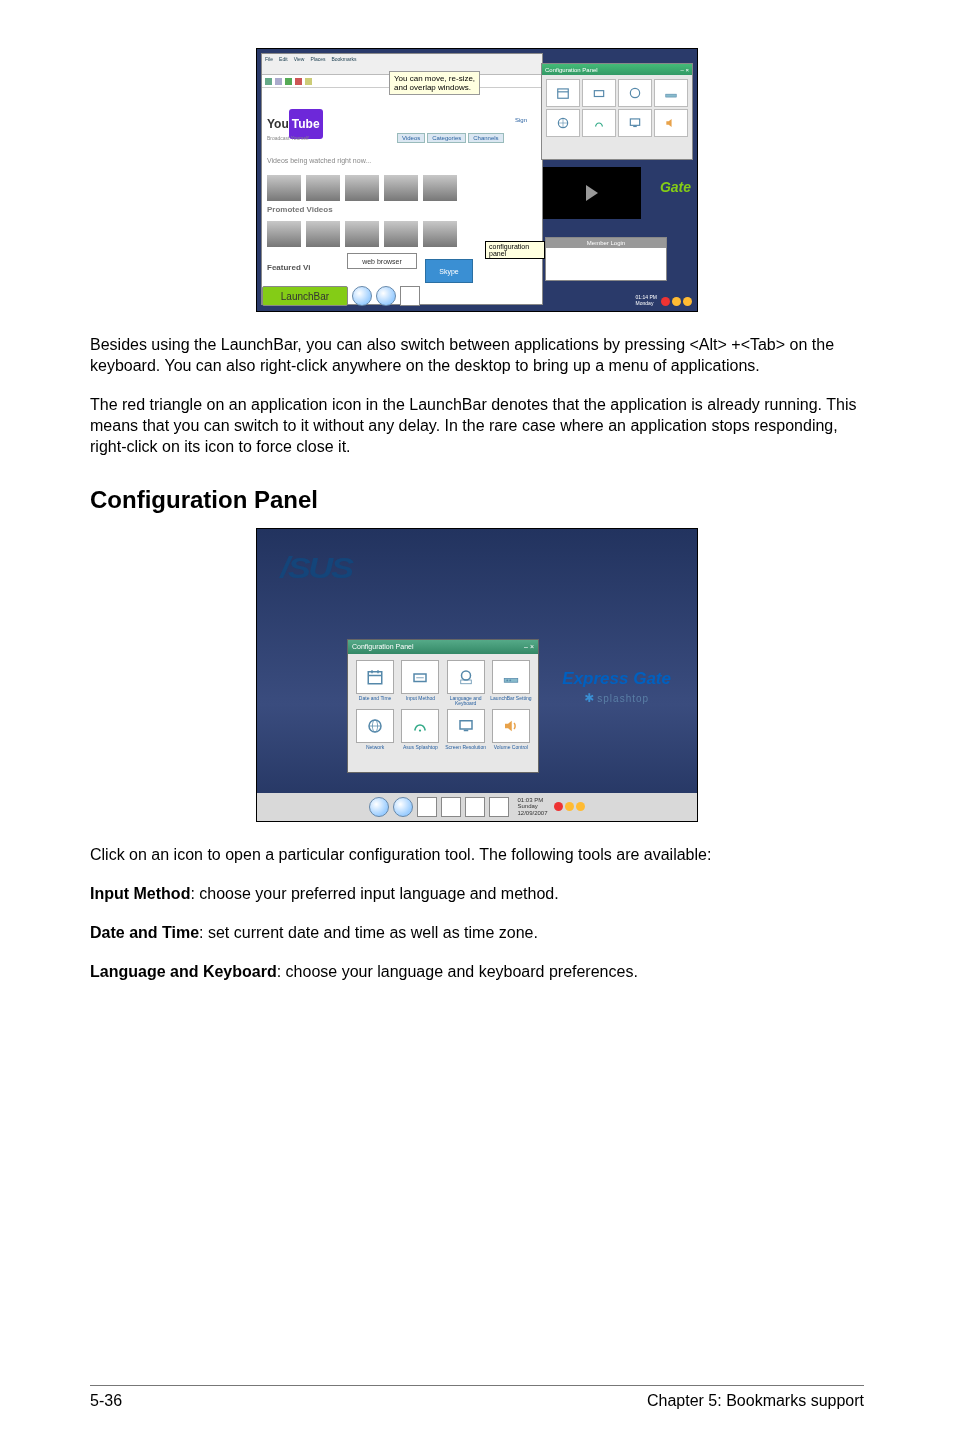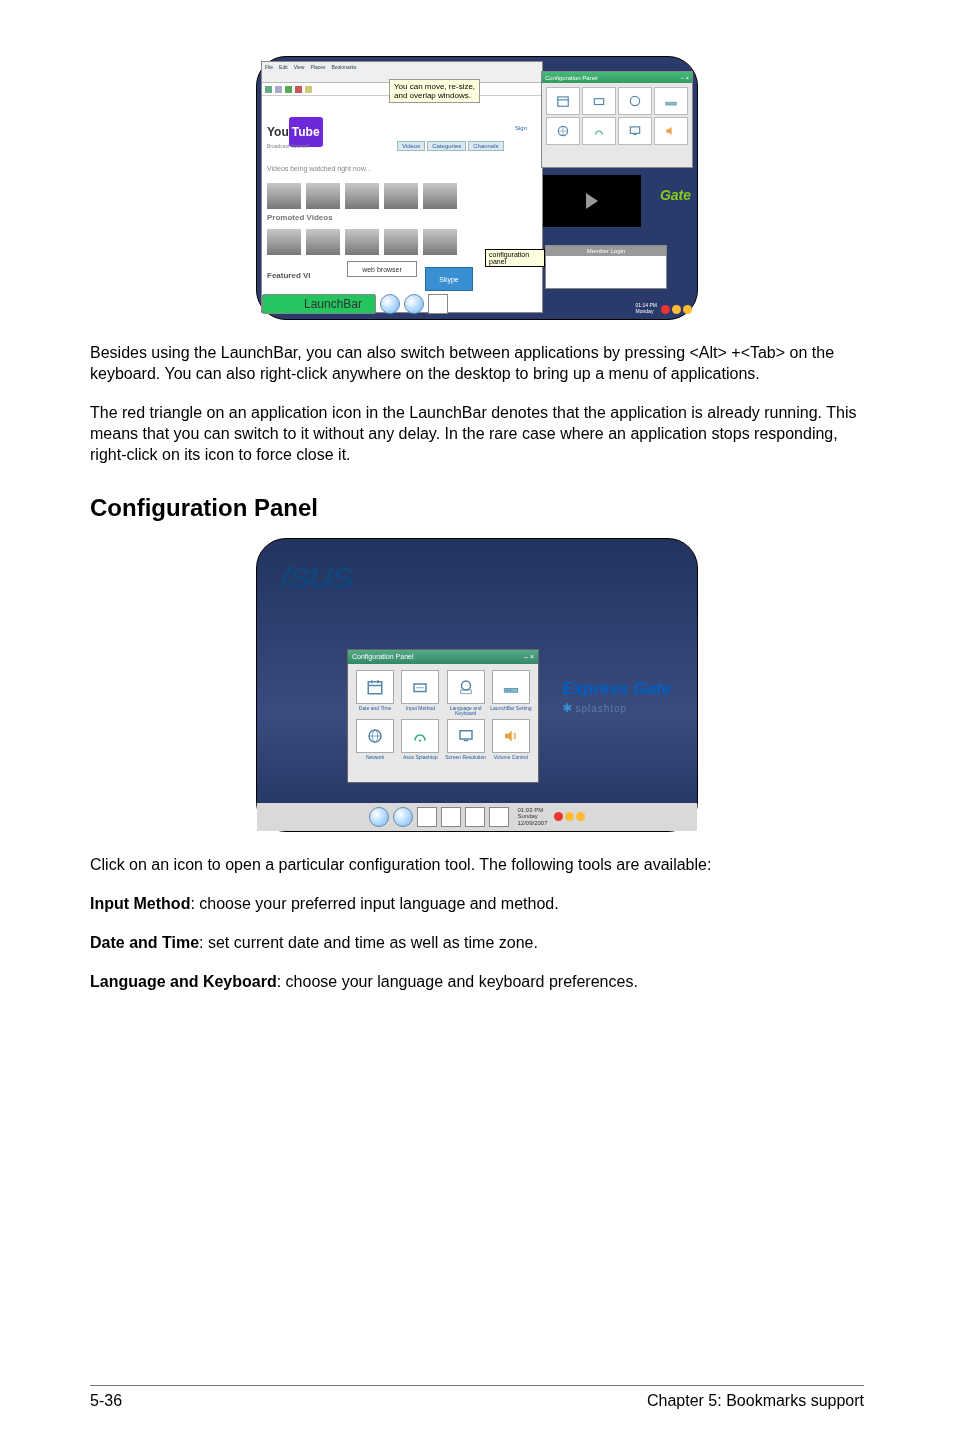--- a/index.html
+++ b/index.html
@@ -11,22 +11,21 @@
   }
   .page {
     width: 954px;
     min-height: 1438px;
     box-sizing: border-box;
     padding: 40px 90px 28px 90px;
     position: relative;
   }
   .figure {
     display: block;
-    margin: 16px auto 22px auto;
-    border-radius: 30px;
+    margin: 8px auto 22px auto;
   }
   p.body {
     font-size: 16px;
     line-height: 1.32;
     margin: 0 0 18px 0;
   }
   h2.section {
     font-size: 24px;
     font-weight: bold;
     margin: 28px 0 14px 0;
@@ -96,21 +95,21 @@
   .fig1 .cfgpanel .cell{height:26px;background:#fff;border:1px solid #bbb;display:flex;align-items:center;justify-content:center;}
   .fig1 .cfgpanel .cell svg{width:14px;height:14px;}
   .fig1 .video {position:absolute;right:56px;top:118px;width:98px;height:52px;background:#000;display:flex;align-items:center;justify-content:center;}
   .fig1 .video .play{width:0;height:0;border-left:12px solid rgba(255,255,255,0.6);border-top:8px solid transparent;border-bottom:8px solid transparent;}
   .fig1 .gate{position:absolute;right:6px;top:130px;color:#84cc16;font-style:italic;font-weight:bold;font-size:14px;}
   .fig1 .leadout{position:absolute;right:30px;top:188px;width:120px;height:42px;background:#fff;border:1px solid #888;}
   .fig1 .leadout .hdr2{height:10px;background:#999;color:#fff;font-size:6px;display:flex;align-items:center;justify-content:center;}
   .fig1 .callout{position:absolute;left:228px;top:192px;width:60px;height:30px;}
   .fig1 .callout .box{background:#ffffe0;border:1px solid #000;font-size:7px;padding:1px 3px;color:#000;}
   .fig1 .launchbar{position:absolute;left:5px;bottom:5px;right:5px;height:24px;display:flex;align-items:flex-end;gap:4px;}
-  .fig1 .launchbar .lbbtn{width:84px;height:18px;background:#22c55e;border:1px solid #888;border-radius:2px;color:#333;font-size:12px;display:flex;align-items:center;justify-content:center;padding-left:28px;}
+  .fig1 .launchbar .lbbtn{width:84px;height:18px;background:#84cc16;border:1px solid #888;border-radius:2px;color:#333;font-size:10px;display:flex;align-items:center;justify-content:center;}
   .fig1 .launchbar .rnd{width:18px;height:18px;border-radius:50%;background:radial-gradient(circle at 35% 35%, #fff, #9cf 70%);border:1px solid #68a;}
   .fig1 .launchbar .clock{margin-left:auto;color:#fff;font-size:5px;text-align:left;line-height:1.1;}
   .fig1 .launchbar .stat{display:flex;gap:2px;}
   .fig1 .launchbar .stat span{width:9px;height:9px;border-radius:50%;}
 
   
   .fig2 {
     width: 440px;
     height: 292px;
     background: linear-gradient(#22335f, #3a4c7e 60%, #22335f);
@@ -126,21 +125,21 @@
     background:#e7e7e7;border:1px solid #666;
   }
   .fig2 .panel .hdr{height:14px;background:linear-gradient(#5a8,#386);color:#fff;font-size:7px;padding:0 4px;display:flex;align-items:center;justify-content:space-between;}
   .fig2 .panel .grid{display:grid;grid-template-columns:repeat(4,1fr);gap:3px;padding:6px;}
   .fig2 .panel .cell{display:flex;flex-direction:column;align-items:center;}
   .fig2 .panel .iconbox{width:36px;height:32px;background:#fff;border:1px solid #aaa;display:flex;align-items:center;justify-content:center;}
   .fig2 .panel .iconbox svg{width:18px;height:18px;}
   .fig2 .panel .lbl{font-size:5px;color:#2860a0;text-align:center;margin-top:2px;line-height:1.1;height:10px;}
   .fig2 .eg{position:absolute;right:26px;top:140px;text-align:left;}
   .fig2 .eg .t1{color:#0060c0;font-style:italic;font-weight:bold;font-size:17px;}
-  .fig2 .eg .t2{color:#5a7fa6;font-size:10px;letter-spacing:1px;margin-top:2px;}
+  .fig2 .eg .t2{color:#5a7fa6;font-size:10px;letter-spacing:1px;margin-top:2px;text-align:center;}
   .fig2 .eg .star{color:#3a8fd3;font-size:12px;margin-right:2px;}
   .fig2 .bar{position:absolute;left:0;right:0;bottom:0;height:28px;background:#d9d9d9;display:flex;align-items:center;justify-content:center;gap:4px;}
   .fig2 .bar .rnd{width:18px;height:18px;border-radius:50%;background:radial-gradient(circle at 35% 35%, #fff, #9cf 70%);border:1px solid #68a;}
   .fig2 .bar .box{width:18px;height:18px;background:#fff;border:1px solid #888;}
   .fig2 .bar .clock{font-size:6px;color:#333;line-height:1.1;margin-left:4px;}
   .fig2 .bar .stat{display:flex;gap:2px;margin-left:2px;}
   .fig2 .bar .stat span{width:9px;height:9px;border-radius:50%;}
 </style>
 </head>
 <body>

